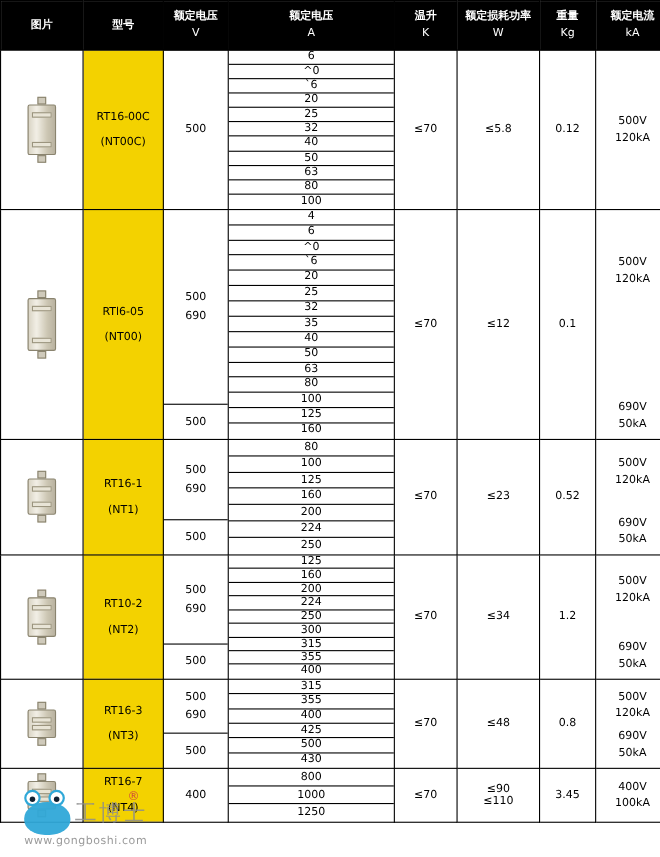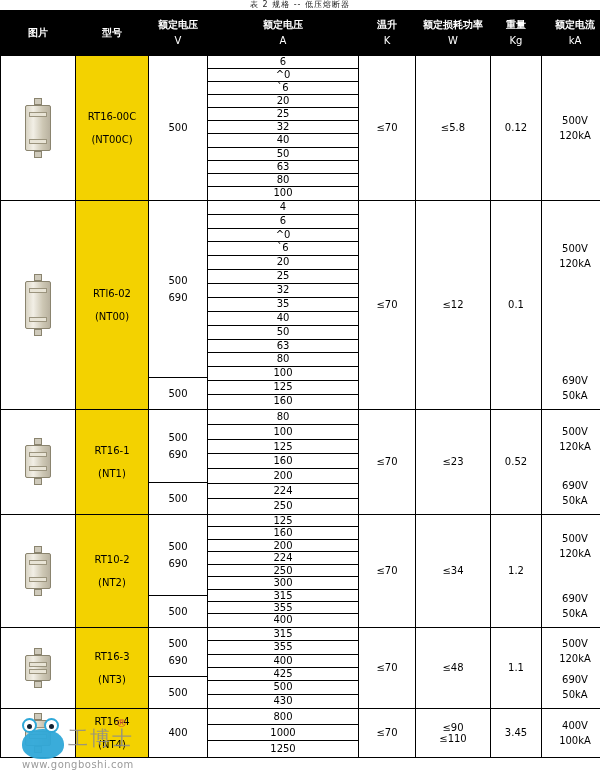--- a/index.html
+++ b/index.html
@@ -208,21 +208,20 @@
     left: 96px;
     top: 2px;
     font-size: 11px;
     color: #d14b3a;
   }
 </style>
 </head>
 <body>
 
 <div class="sheet">
-  <div class="topcaption">表 2  规格 -- 低压熔断器</div>
   <table class="spec">
     <thead>
       <tr>
         <th style="width:74px;">
           <span>图片</span>
         </th>
         <th style="width:72px;">
           <span>型号</span>
         </th>
         <th style="width:58px;">
@@ -291,21 +290,21 @@
         </tr>
         <tr style="height: 208px;">
           <td class="pic">
             <div class="fuse">
               <div class="tab-top"></div>
               <div class="body" style="height:48px"></div>
               <div class="tab-bottom"></div>
             </div>
           </td>
           <td class="model">
-            <div>RTl6-02</div>
+            <div>RTl6-05</div>
             <div style="height:6px"></div>
             <div>(NT00)</div>
           </td>
           <td class="volt" style="padding: 0px;">
             <div style="height:176px;display:flex;align-items:center;justify-content:center;border-bottom:1px solid #000;">500<br>690</div>
             <div style="height:31px;display:flex;align-items:center;justify-content:center;">500</div>
           </td>
           <td class="amp-cell">
             <div class="amp-list">
               <span style="height:13.866666666666667px;line-height:12.866666666666667px">4</span>
@@ -447,42 +446,42 @@
               <span style="height:13.333333333333334px;line-height:12.333333333333334px">315</span>
               <span style="height:13.333333333333334px;line-height:12.333333333333334px">355</span>
               <span style="height:13.333333333333334px;line-height:12.333333333333334px">400</span>
               <span style="height:13.333333333333334px;line-height:12.333333333333334px">425</span>
               <span style="height:13.333333333333334px;line-height:12.333333333333334px">500</span>
               <span style="height:13.333333333333334px;line-height:12.333333333333334px">430</span>
             </div>
           </td>
           <td class="rise">≤70</td>
           <td class="power">≤48</td>
-          <td class="weight">1.1</td>
+          <td class="weight">0.8</td>
           <td class="break">
             <div style="height:34px;display:flex;flex-direction:column;justify-content:center">
               <span class="grp">500V</span>
               <span class="grp">120kA</span>
             </div>
             <div style="height:34px;display:flex;flex-direction:column;justify-content:flex-end">
               <span class="grp">690V</span>
               <span class="grp">50kA</span>
             </div>
           </td>
         </tr>
         <tr style="height: 48px;">
           <td class="pic">
             <div class="fuse">
               <div class="tab-top"></div>
               <div class="body" style="height:26px"></div>
               <div class="tab-bottom"></div>
             </div>
           </td>
           <td class="model">
-            <div>RT16-4</div>
+            <div>RT16-7</div>
             <div style="height:6px"></div>
             <div>(NT4)</div>
           </td>
           <td class="volt"><span>400</span></td>
           <td class="amp-cell">
             <div class="amp-list">
               <span style="height:16px;line-height:15px">800</span>
               <span style="height:16px;line-height:15px">1000</span>
               <span style="height:16px;line-height:15px">1250</span>
             </div>

